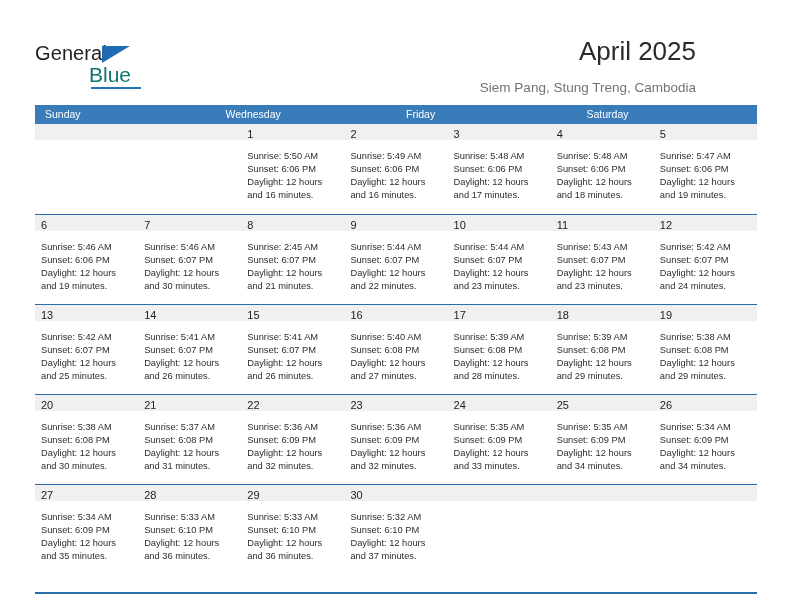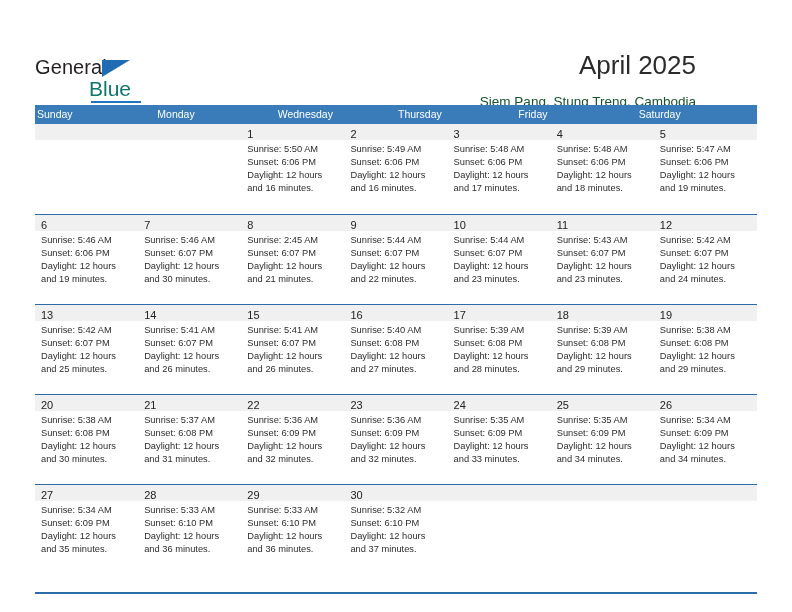--- a/index.html
+++ b/index.html
@@ -18,21 +18,21 @@
     position: relative;
     width: 792px;
     height: 612px;
     box-sizing: border-box;
   }
 
   
   .header {
     position: absolute;
     left: 0;
-    top: 18px;
+    top: 4px;
     width: 732px;
     height: 104px;
   }
   .logo {
     position: absolute;
     left: 35px;
     top: 38px;
     width: 130px;
     height: 46px;
   }
@@ -79,21 +79,21 @@
     color: #2b2b2b;
     font-family: Liberation Sans, sans-serif;
     text-align: right;
     white-space: nowrap;
   }
   .subtitle {
     position: absolute;
     right: 36px;
     top: 76px;
     font-size: 13.5px;
-    color: #14532d;
+    color: #737373;
     font-family: "Liberation Sans", sans-serif;
     text-align: right;
     white-space: nowrap;
   }
 
   
   .calendar {
     position: absolute;
     left: 35px;
     top: 105px;
@@ -103,21 +103,21 @@
     display: flex;
     width: 722px;
     height: 19px;
     background: #3a7cba;
   }
   .weekday-cell {
     flex: 1 1 0;
     color: #ffffff;
     font-size: 10.5px;
     line-height: 19px;
-    padding-left: 2px;
+    padding-left: 10px;
     box-sizing: border-box;
     font-family: "Liberation Sans", sans-serif;
     white-space: nowrap;
     overflow: hidden;
   }
   .week-row {
     display: flex;
     width: 722px;
     height: 90px;
     border-top: 1.6px solid #2c6ca8;
@@ -145,20 +145,21 @@
   }
   .day-number {
     font-size: 11px;
     line-height: 16px;
     color: #222222;
     font-family: "Liberation Sans", sans-serif;
   }
   .day-body {
     padding: 3px 5px 0 6px;
     box-sizing: border-box;
+    margin-top: 7px;
   }
   .day-body div {
     font-size: 9.3px;
     line-height: 13.1px;
     color: #2d2d2d;
     font-family: "Liberation Sans", sans-serif;
     white-space: nowrap;
   }
   .bottom-rule {
     width: 722px;
@@ -184,23 +185,21 @@
       <span class="logo-underline"></span>
     </div>
 
     <div class="title">April 2025</div>
     <div class="subtitle">Siem Pang, Stung Treng, Cambodia</div>
   </div>
 
   <div class="calendar">
     <div class="weekday-header" id="weekday-header">
         <div class="weekday-cell">Sunday</div>
-        <div class="weekday-cell">Monday</div>
         <div class="weekday-cell">Wednesday</div>
-        <div class="weekday-cell">Thursday</div>
         <div class="weekday-cell">Friday</div>
         <div class="weekday-cell">Saturday</div>
       </div>
     <div id="weeks-container">
         <div class="week-row first">
           <div class="day-cell">
             <div class="empty-band"></div>
             <div class="day-body"></div>
           </div>
           <div class="day-cell">

